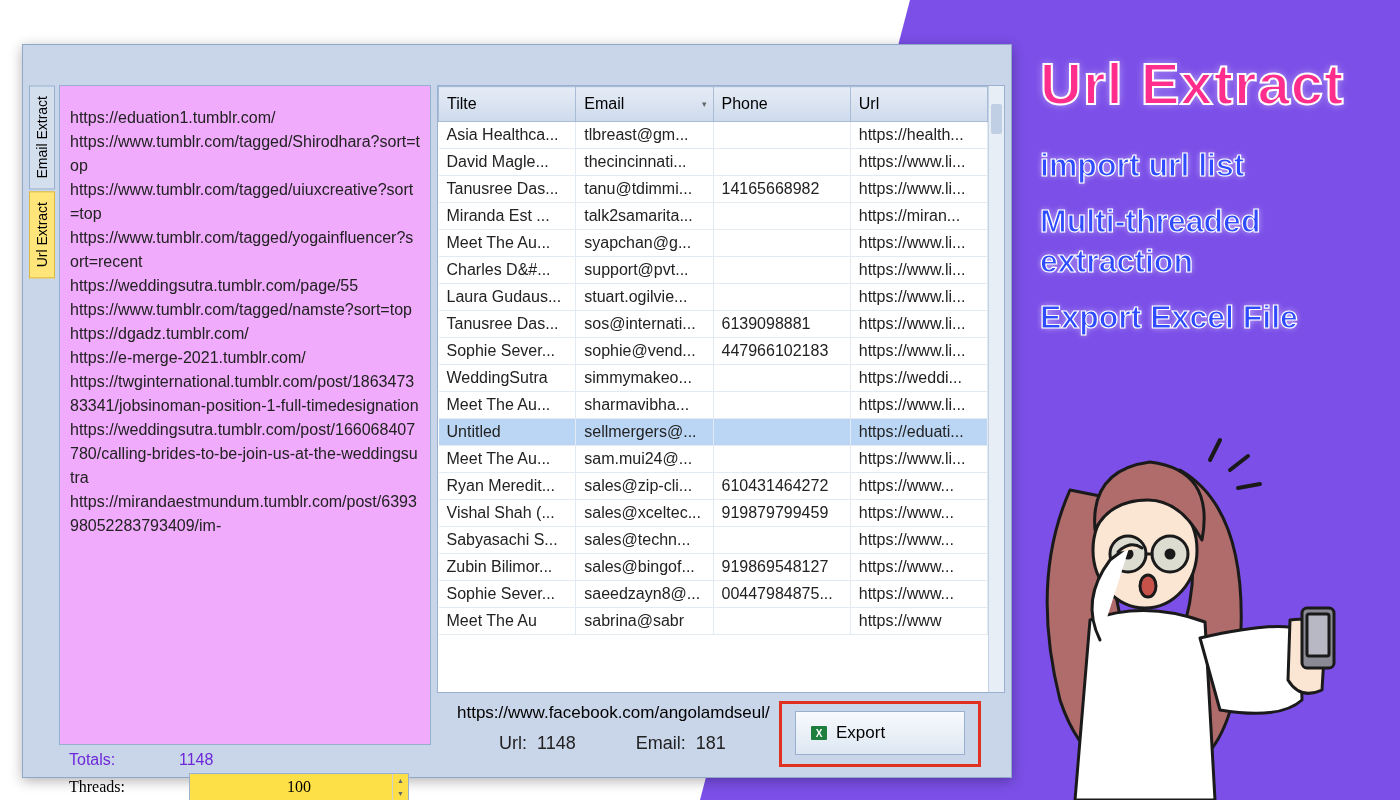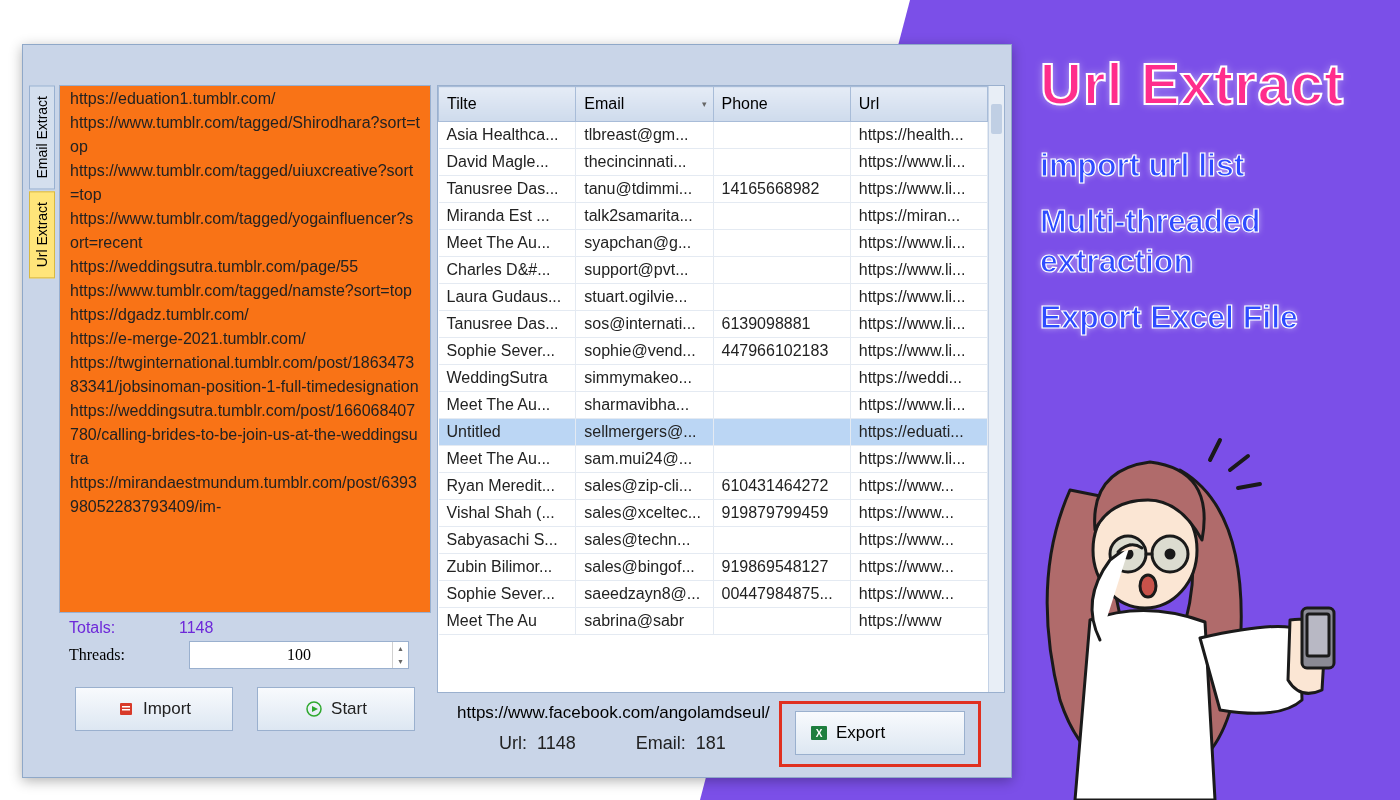--- a/index.html
+++ b/index.html
@@ -86,24 +86,24 @@
     background: #FFE57A;
     border-color: #D8B840;
   }
   .left-panel {
     position: absolute;
     left: 36px; top: 6px;
     width: 372px;
     bottom: 6px;
   }
   .url-list {
-    background: #f97316;
+    background: #f0abfc;
     border: 1px solid #98B0D0;
-    height: 528px;
-    padding: 1px 10px;
+    height: 660px;
+    padding: 20px 10px;
     font-size: 16px;
     line-height: 1.5;
     color: #222;
     overflow: hidden;
     word-break: break-all;
   }
   .stats-row {
     display: flex;
     align-items: center;
     padding: 6px 10px 2px 10px;
@@ -113,21 +113,21 @@
   .stats-label { width: 110px; }
   .threads-row {
     display: flex;
     align-items: center;
     padding: 2px 10px;
     font-size: 16px;
     font-family: Liberation Serif, serif;
   }
   .threads-input {
     border: 1px solid #9AB0CE;
-    background: #ffffff;
+    background: #fde047;
     height: 28px;
     width: 220px;
     margin-left: 10px;
     text-align: center;
     display: flex;
     align-items: center;
     justify-content: center;
     position: relative;
   }
   .spinner-arrows {

